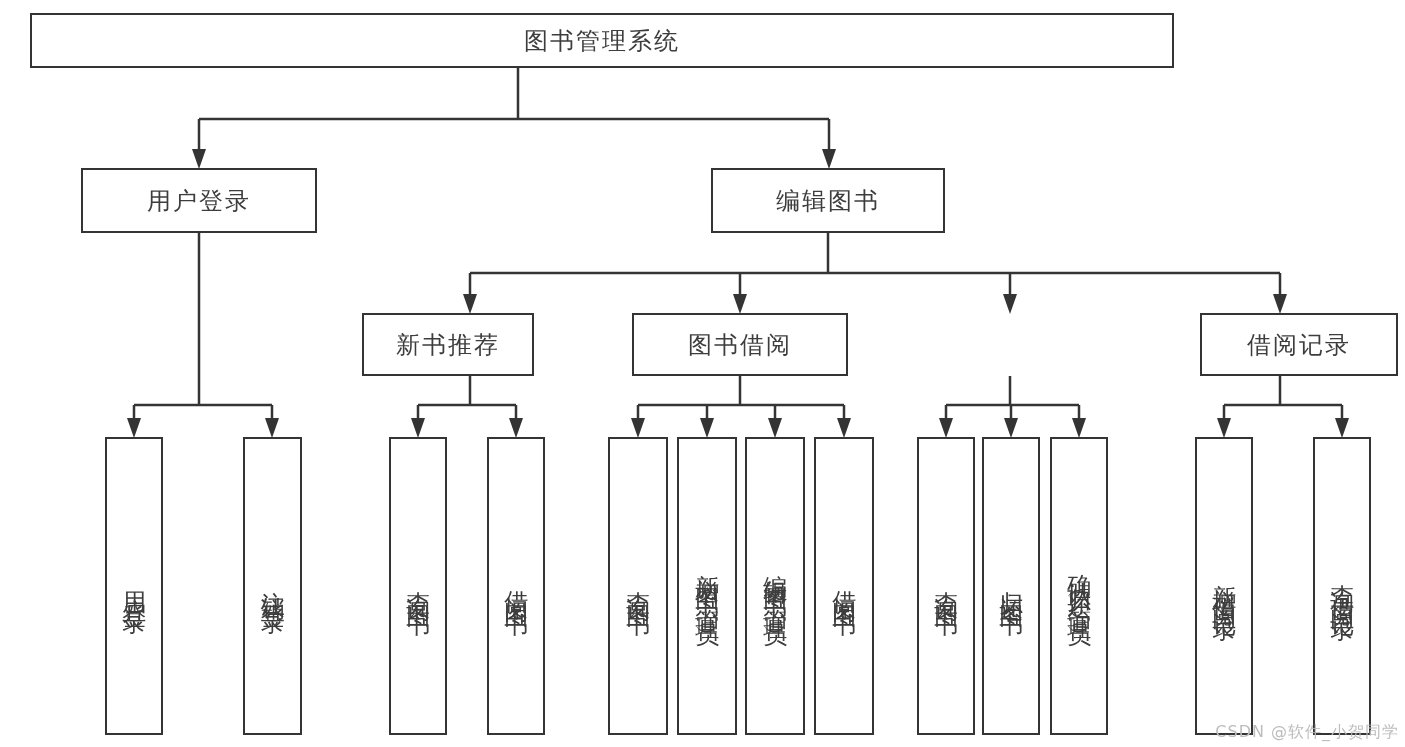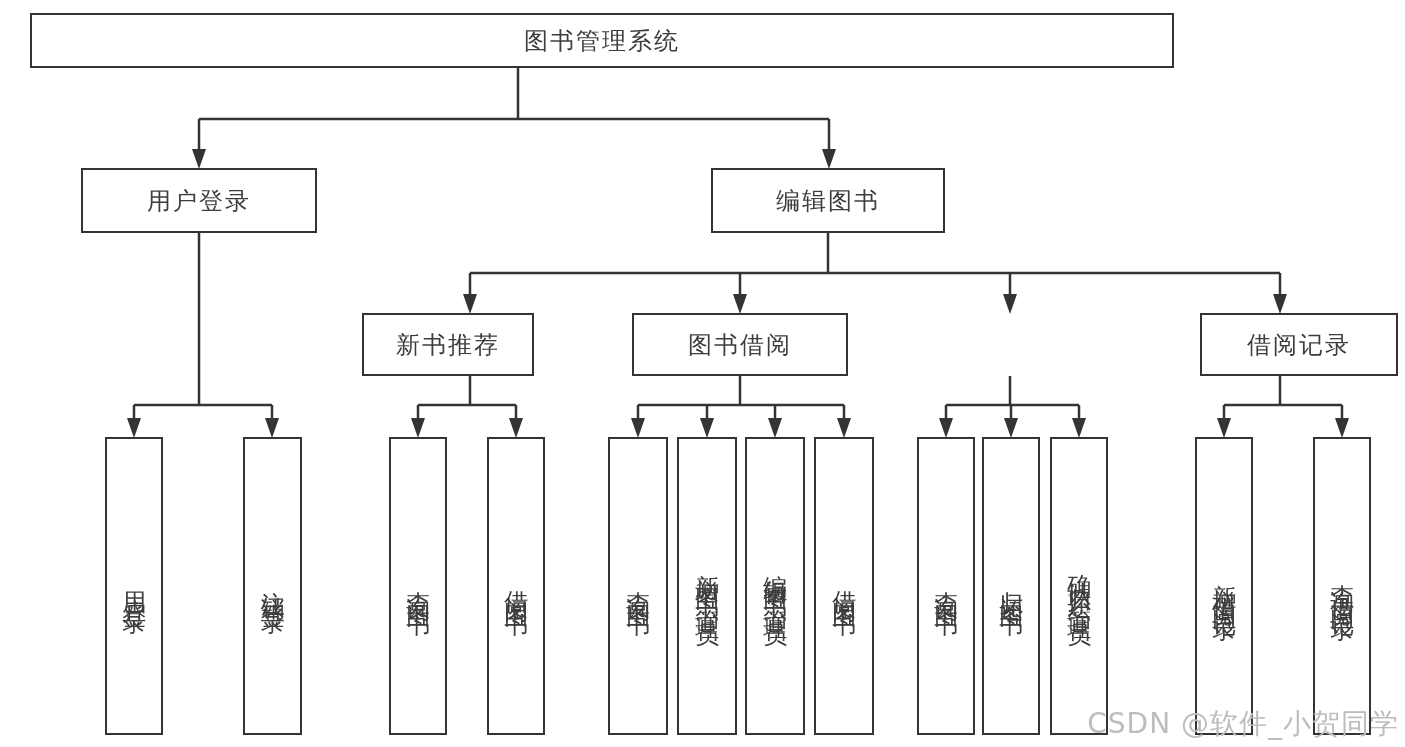--- a/index.html
+++ b/index.html
@@ -42,21 +42,21 @@
     text-orientation: mixed;
     font-size: 24px;
     letter-spacing: 7px;
     line-height: 1.1;
     white-space: nowrap;
   }
   .watermark {
     position: absolute;
     right: 6px;
     bottom: 4px;
-    font-size: 28px;
+    font-size: 16px;
     color: #bdbdbd;
     letter-spacing: 1px;
     z-index: 2;
     white-space: nowrap;
   }
 </style>
 </head>
 <body>
 
 <div class="stage">

